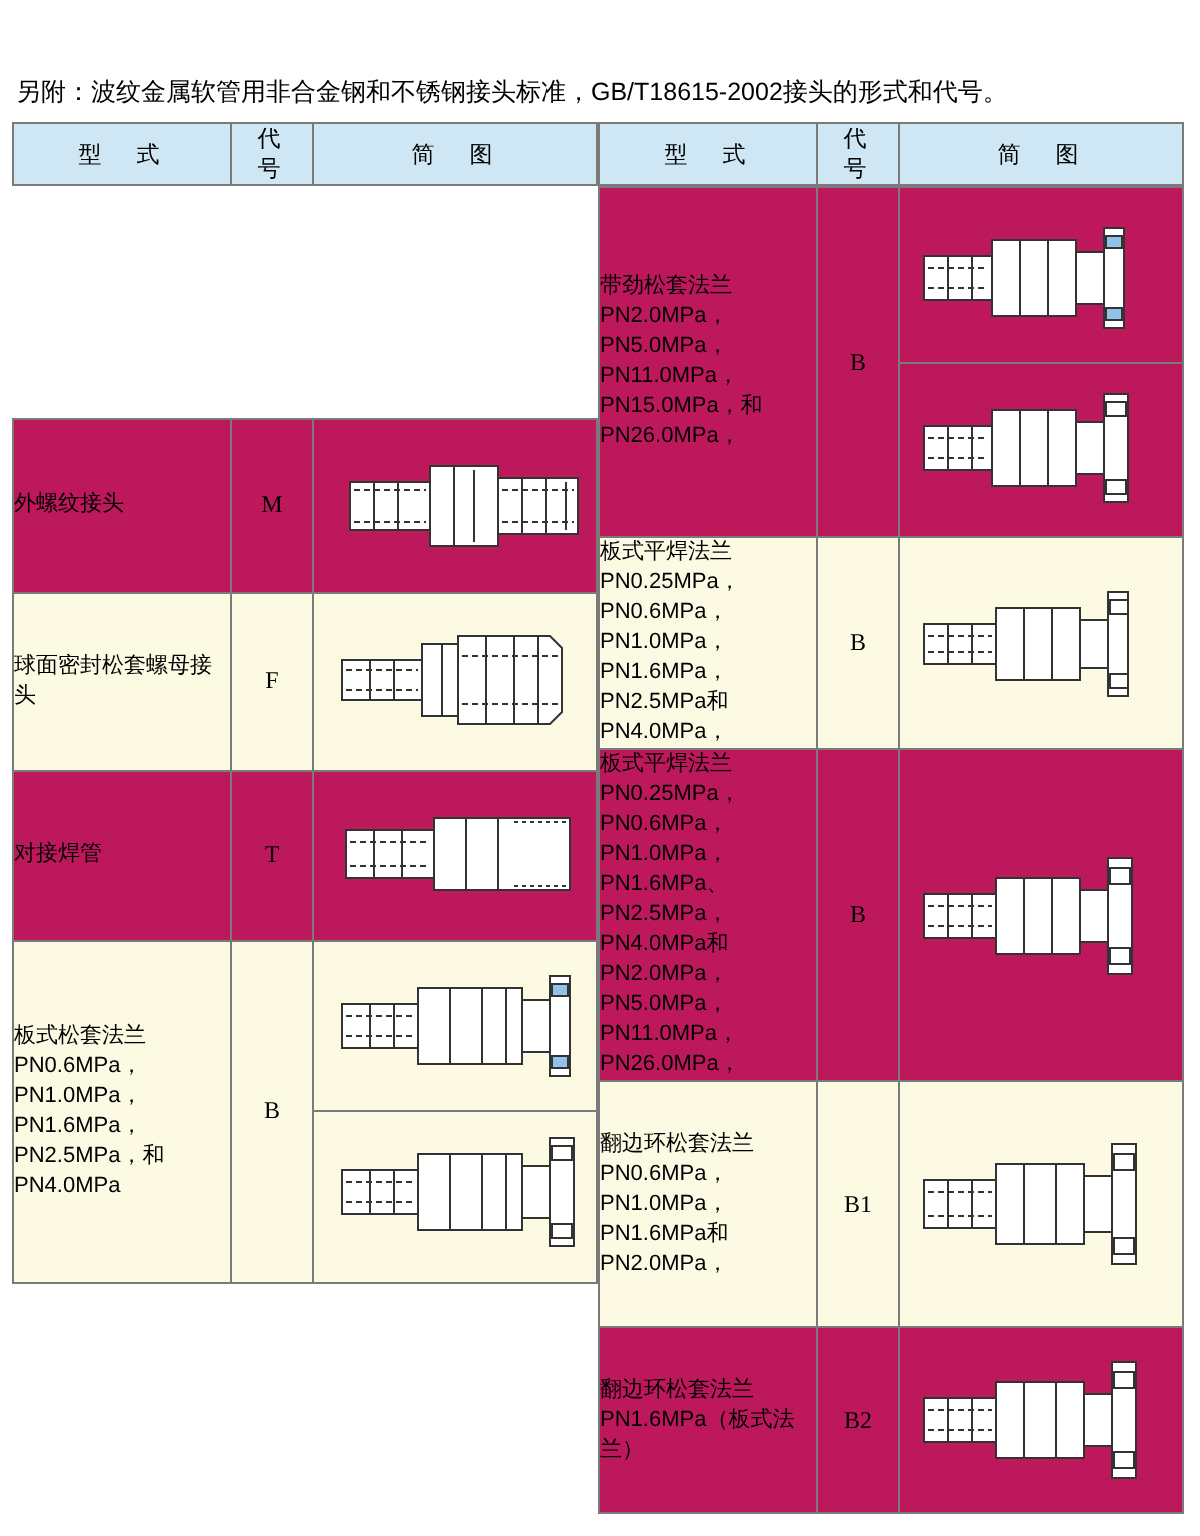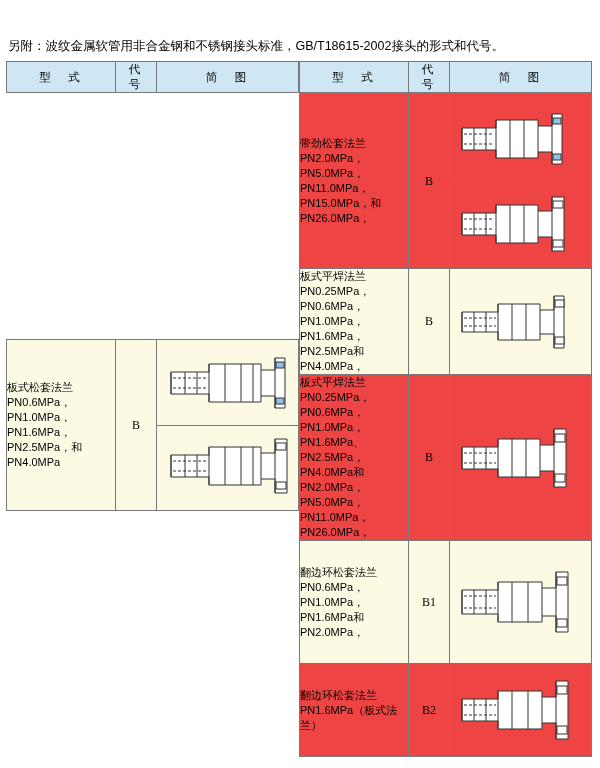--- a/index.html
+++ b/index.html
@@ -56,21 +56,21 @@
   .cell-code {
     text-align: center;
     font-size: 12px;
     font-family: "Liberation Serif", serif;
   }
   .cell-fig {
     text-align: center;
     padding: 2px 0;
   }
   .yellow { background: #fdfae4; }
-  .white { background: #ef4444; }
+  .white { background: #be185d; }
   .half { width: 50%; vertical-align: top; }
   table.side {
     border-collapse: collapse;
     width: 100%;
     table-layout: fixed;
   }
   table.side td {
     border: 1px solid #7a7a7a;
     padding: 0;
     vertical-align: middle;
@@ -112,24 +112,72 @@
         </tbody>
             </table>
       </td>
     </tr>
     <tr>
 
       <td class="half" style="padding:0;border:none;">
         <table class="side">
 
           <tbody>
-
-
-
-
+                <tr>
+            <td class="c1 cell-name white" style="height:86px">外螺纹接头</td>
+            <td class="c2 cell-code white">M</td>
+            <td class="c3 cell-fig white">
+              <svg width="150" height="76" viewBox="0 0 150 76">
+                <g fill="none" stroke="#333" stroke-width="1">
+                  <path d="M18 26 L58 26 L58 18 L92 18 L92 24 L132 24 L132 52 L92 52 L92 58 L58 58 L58 50 L18 50 Z" fill="#fff"></path>
+                  <path d="M18 26 L18 50 M30 26 L30 50 M42 26 L42 50"></path>
+                  <path d="M58 18 L58 58 M70 18 L70 58 M80 20 L80 56"></path>
+                  <path d="M92 24 L92 52 M104 24 L104 52 M116 24 L116 52 M126 26 L126 50"></path>
+                  <path d="M20 30 L56 30 M20 46 L56 46" stroke-dasharray="3 2"></path>
+                  <path d="M94 30 L130 30 M94 46 L130 46" stroke-dasharray="3 2"></path>
+                </g>
+              </svg>
+            </td>
+          </tr>
+
+          <tr>
+            <td class="c1 cell-name yellow" style="height:88px">球面密封松套螺母接头</td>
+            <td class="c2 cell-code yellow">F</td>
+            <td class="c3 cell-fig yellow">
+              <svg width="150" height="78" viewBox="0 0 150 78">
+                <g fill="none" stroke="#333" stroke-width="1">
+                  <path d="M14 28 L54 28 L54 20 L72 20 L72 16 L118 16 L124 22 L124 54 L118 60 L72 60 L72 56 L54 56 L54 48 L14 48 Z" fill="#fff"></path>
+                  <path d="M14 28 L14 48 M28 28 L28 48 M40 28 L40 48"></path>
+                  <path d="M54 20 L54 56 M64 20 L64 56"></path>
+                  <path d="M72 16 L72 60 M86 16 L86 60 M100 16 L100 60 M112 16 L112 60"></path>
+                  <path d="M16 33 L52 33 M16 43 L52 43" stroke-dasharray="3 2"></path>
+                  <path d="M74 26 L122 26 M74 50 L122 50" stroke-dasharray="3 2"></path>
+                </g>
+              </svg>
+            </td>
+          </tr>
+
+
+
+          <tr>
+            <td class="c1 cell-name white" style="height:84px">对接焊管</td>
+            <td class="c2 cell-code white">T</td>
+            <td class="c3 cell-fig white">
+              <svg width="150" height="74" viewBox="0 0 150 74">
+                <g fill="none" stroke="#333" stroke-width="1">
+                  <path d="M16 24 L60 24 L60 18 L128 18 L128 54 L60 54 L60 48 L16 48 Z" fill="#fff"></path>
+                  <path d="M16 24 L16 48 M30 24 L30 48 M44 24 L44 48"></path>
+                  <path d="M60 18 L60 54 M76 18 L76 54 M92 18 L92 54"></path>
+                  <path d="M100 20 L126 20" stroke-dasharray="2 2"></path>
+                  <path d="M100 52 L126 52" stroke-dasharray="2 2"></path>
+                  <path d="M18 30 L58 30 M18 42 L58 42" stroke-dasharray="3 2"></path>
+                </g>
+              </svg>
+            </td>
+          </tr>
 
           <tr>
             <td class="c1 cell-name yellow" style="height:170px">
               <span style="white-space:pre-line;text-align:right;">板式松套法兰
 PN0.6MPa，PN1.0MPa，PN1.6MPa，PN2.5MPa，和PN4.0MPa</span>
             </td>
             <td class="c2 cell-code yellow">B</td>
             <td class="c3 cell-fig yellow" style="padding:0;">
               <div style="border-bottom:1px solid #7a7a7a;padding:3px 0;">
                 <svg width="150" height="76" viewBox="0 0 150 76">

